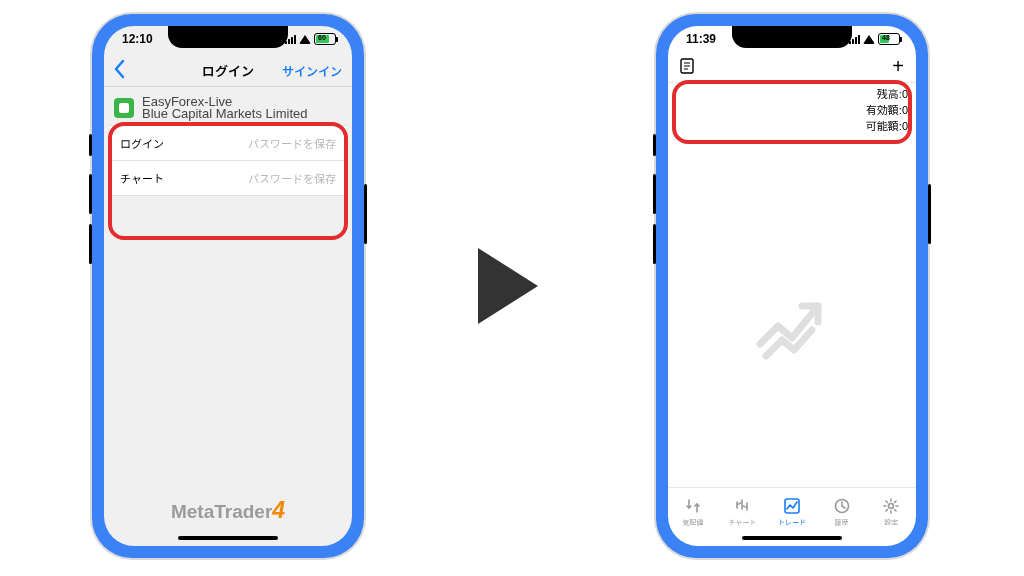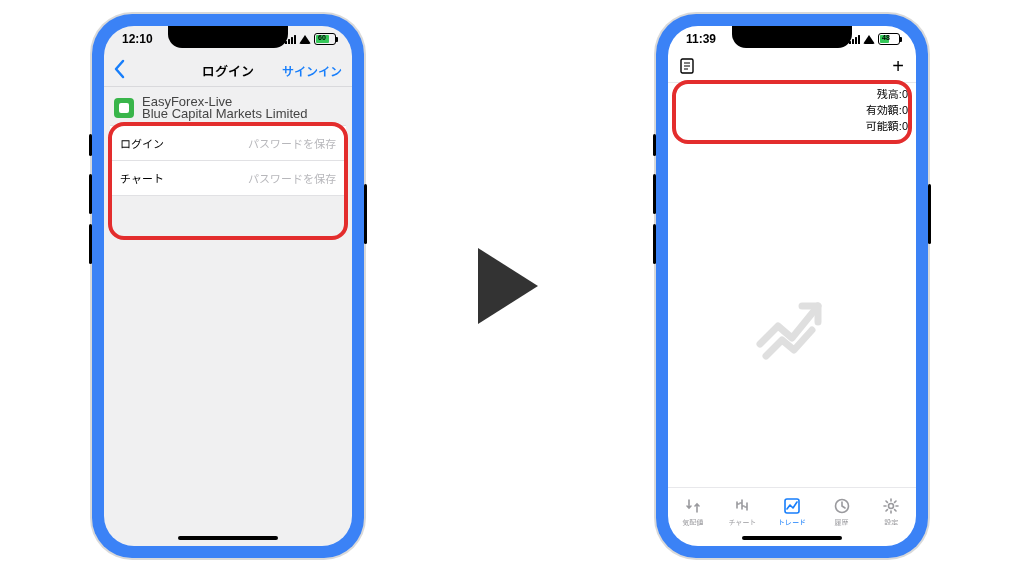--- a/index.html
+++ b/index.html
@@ -133,20 +133,23 @@
           <span class="ph">パスワードを保存</span>
         </div>
         <div class="row">
           <span class="lbl">チャート</span>
           <span class="ph">パスワードを保存</span>
         </div>
       </div>
 
       <div class="hl left"></div>
 
+      <div class="brand">
+        <span class="mt">MetaTrader</span><span class="brand4">4</span>
+      </div>
       <div class="homebar"></div>
     </div>
   </div>
 
   <div class="arrow"></div>
 
   <div class="phone right">
     <div class="sbtn l1"></div>
       <div class="sbtn l2"></div>
       <div class="sbtn l3"></div>

